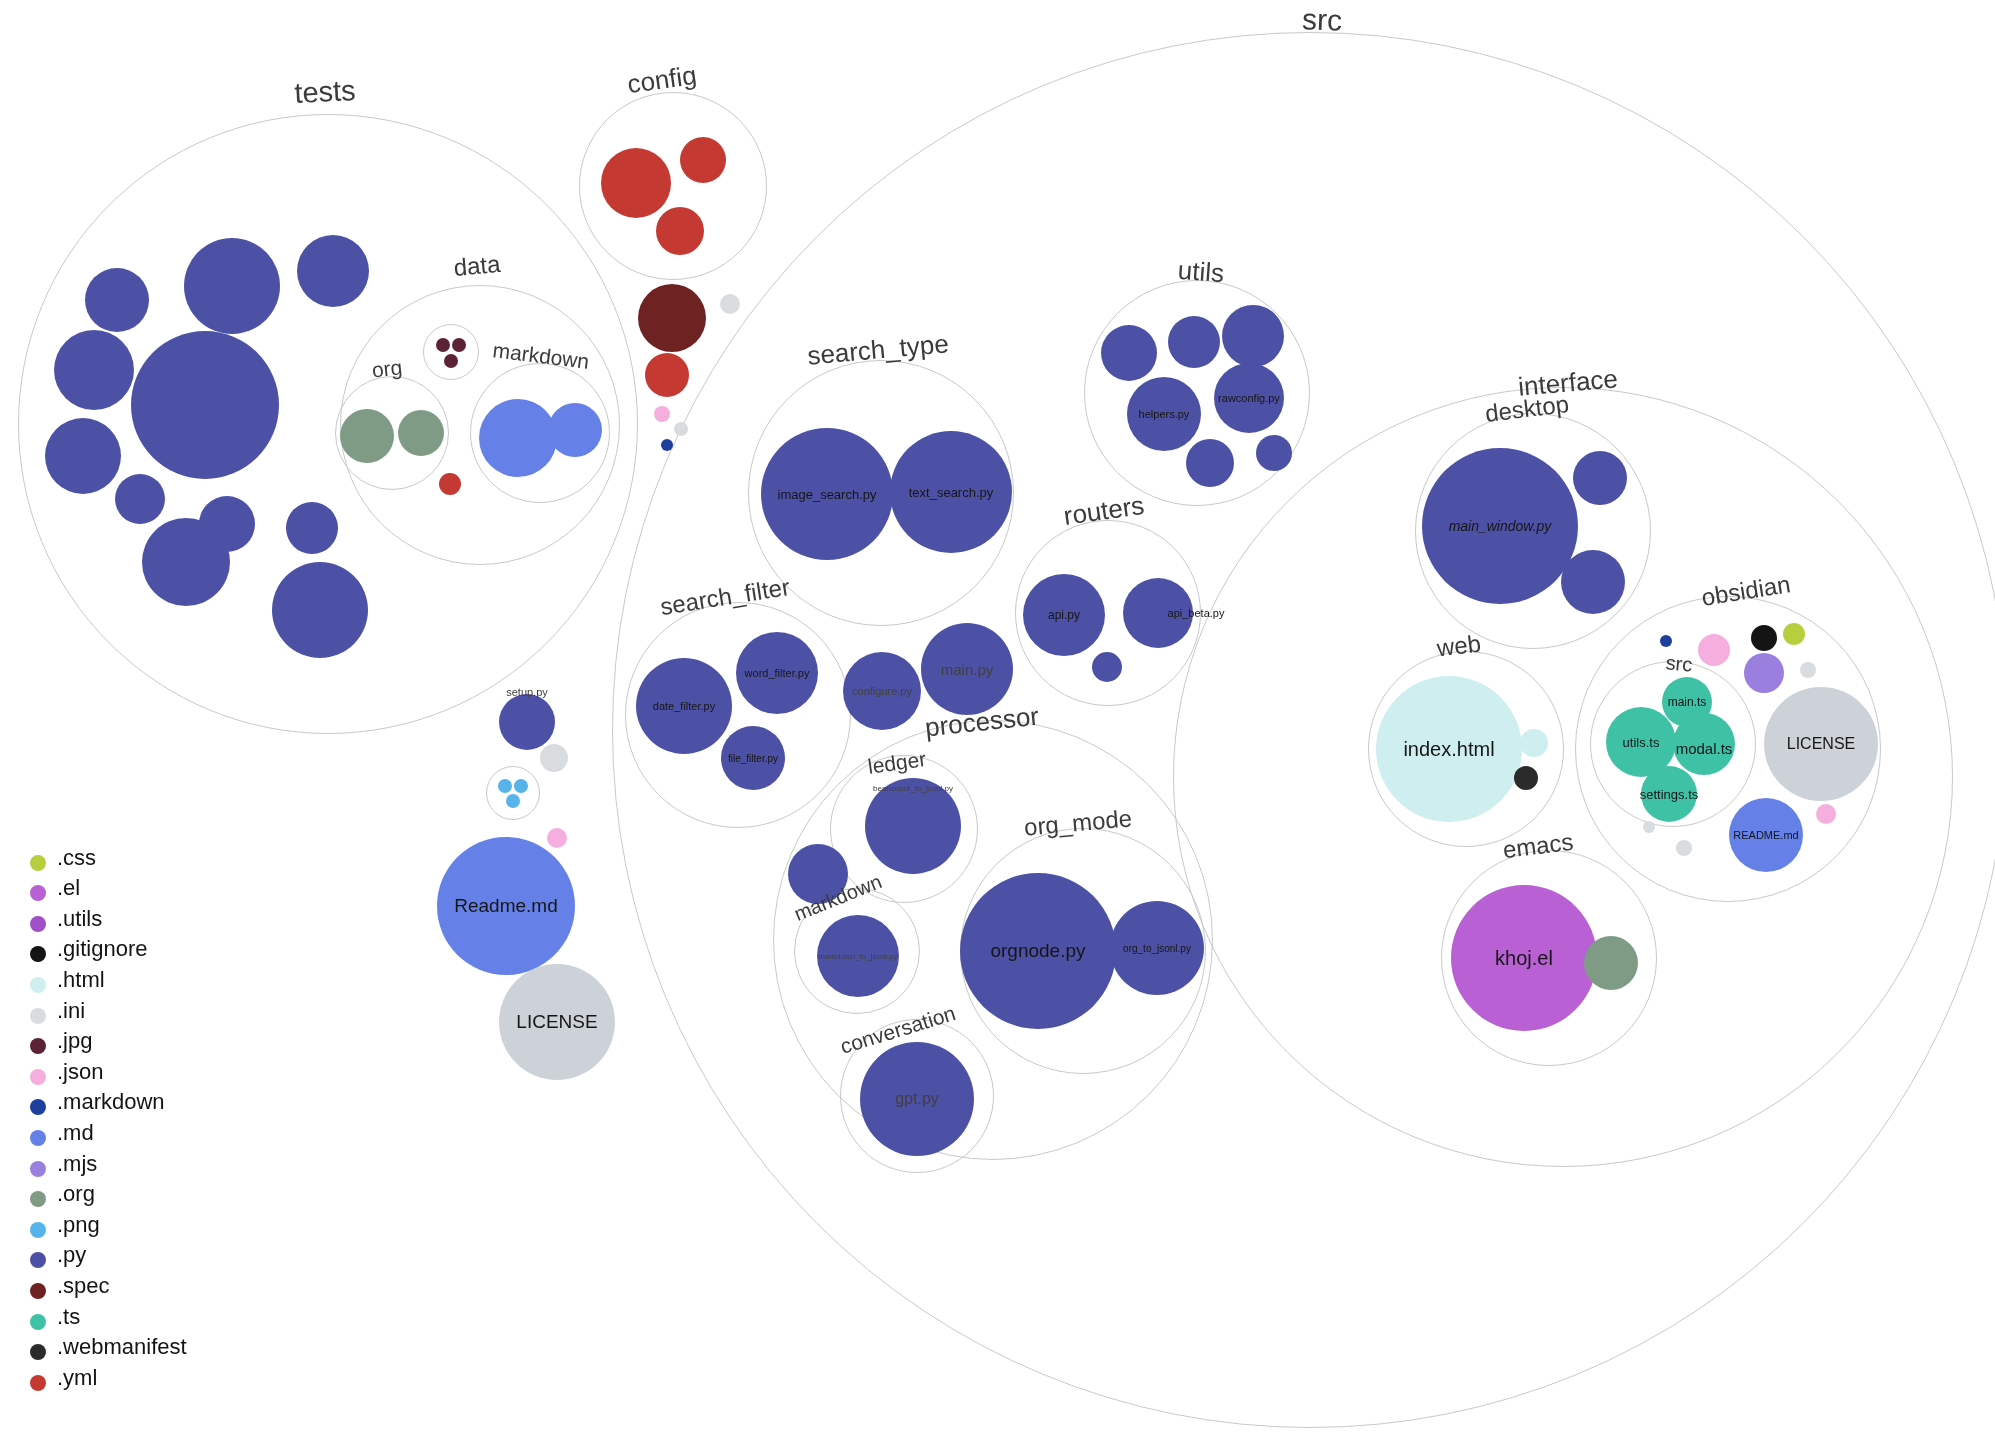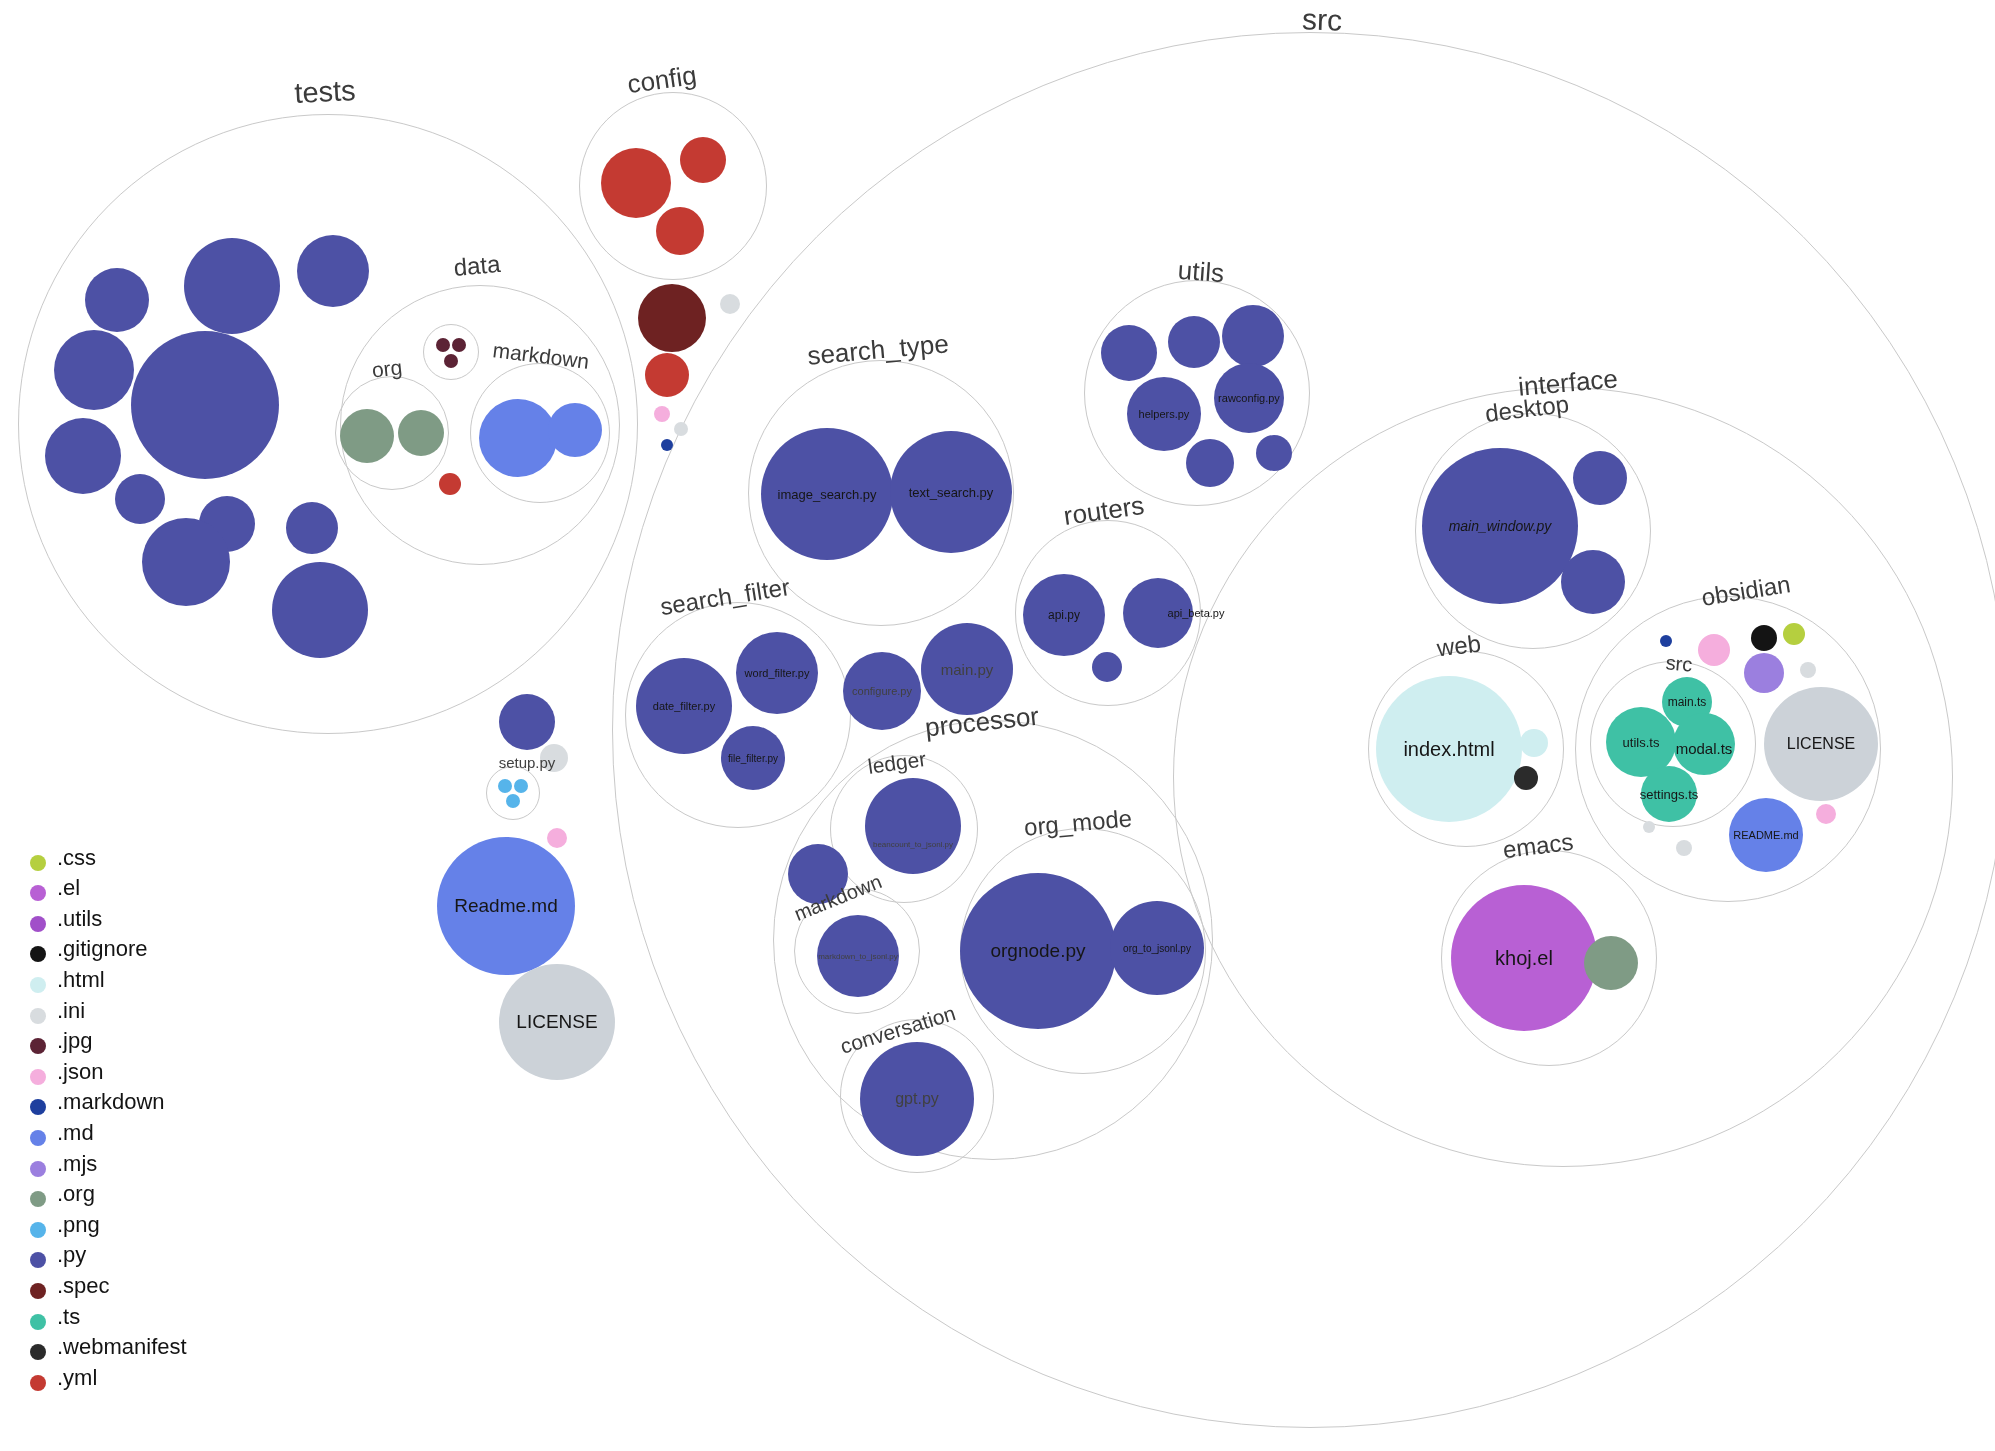--- a/index.html
+++ b/index.html
@@ -140,35 +140,35 @@
       <div class="label dir" style="left: 897px; top: 763px; font-size: 21px; transform: translate(-50%, -50%) rotate(-8deg);">ledger</div>
       <div class="label dir" style="left: 838px; top: 898px; font-size: 20px; transform: translate(-50%, -50%) rotate(-22deg);">markdown</div>
       <div class="label dir" style="left: 1078px; top: 823px; font-size: 24px; transform: translate(-50%, -50%) rotate(-5deg);">org_mode</div>
       <div class="label dir" style="left: 898px; top: 1030px; font-size: 21px; transform: translate(-50%, -50%) rotate(-17deg);">conversation</div>
       <div class="label dir" style="left: 1568px; top: 383px; font-size: 26px; transform: translate(-50%, -50%) rotate(-5deg);">interface</div>
       <div class="label dir" style="left: 1527px; top: 409px; font-size: 24px; transform: translate(-50%, -50%) rotate(-7deg);">desktop</div>
       <div class="label dir" style="left: 1459px; top: 646px; font-size: 24px; transform: translate(-50%, -50%) rotate(-7deg);">web</div>
       <div class="label dir" style="left: 1746px; top: 591px; font-size: 24px; transform: translate(-50%, -50%) rotate(-9deg);">obsidian</div>
       <div class="label dir" style="left: 1679px; top: 664px; font-size: 20px; transform: translate(-50%, -50%) rotate(5deg);">src</div>
       <div class="label dir" style="left: 1538px; top: 846px; font-size: 24px; transform: translate(-50%, -50%) rotate(-7deg);">emacs</div>
-      <div class="label file muted" style="left: 527px; top: 762px; font-size: 15px; transform: translate(-50%, -50%) rotate(0deg);">setup.py</div>
+      <div class="label file muted" style="left: 527px; top: 692px; font-size: 11px; transform: translate(-50%, -50%) rotate(0deg);">setup.py</div>
       <div class="label file" style="left: 506px; top: 906px; font-size: 19px; transform: translate(-50%, -50%) rotate(0deg);">Readme.md</div>
       <div class="label file" style="left: 557px; top: 1022px; font-size: 19px; transform: translate(-50%, -50%) rotate(0deg);">LICENSE</div>
       <div class="label file muted" style="left: 967px; top: 669px; font-size: 15px; transform: translate(-50%, -50%) rotate(0deg);">main.py</div>
       <div class="label file muted" style="left: 882px; top: 691px; font-size: 11px; transform: translate(-50%, -50%) rotate(0deg);">configure.py</div>
       <div class="label file" style="left: 827px; top: 494px; font-size: 13px; transform: translate(-50%, -50%) rotate(0deg);">image_search.py</div>
       <div class="label file" style="left: 951px; top: 492px; font-size: 13px; transform: translate(-50%, -50%) rotate(0deg);">text_search.py</div>
       <div class="label file" style="left: 1164px; top: 414px; font-size: 11px; transform: translate(-50%, -50%) rotate(0deg);">helpers.py</div>
       <div class="label file" style="left: 1249px; top: 398px; font-size: 11px; transform: translate(-50%, -50%) rotate(0deg);">rawconfig.py</div>
       <div class="label file" style="left: 1064px; top: 615px; font-size: 12px; transform: translate(-50%, -50%) rotate(0deg);">api.py</div>
       <div class="label file" style="left: 1158px; top: 613px; font-size: 11px; transform: translate(-50%, -50%) rotate(0deg); margin-left: 38px;">api_beta.py</div>
       <div class="label file" style="left: 777px; top: 673px; font-size: 11px; transform: translate(-50%, -50%) rotate(0deg);">word_filter.py</div>
       <div class="label file" style="left: 684px; top: 706px; font-size: 11px; transform: translate(-50%, -50%) rotate(0deg);">date_filter.py</div>
       <div class="label file" style="left: 753px; top: 758px; font-size: 10px; transform: translate(-50%, -50%) rotate(0deg);">file_filter.py</div>
-      <div class="label file muted" style="left: 913px; top: 844px; font-size: 8px; transform: translate(-50%, -50%) rotate(0deg);">beancount_to_jsonl.py</div>
+      <div class="label file muted" style="left: 913px; top: 788px; font-size: 8px; transform: translate(-50%, -50%) rotate(0deg);">beancount_to_jsonl.py</div>
       <div class="label file muted" style="left: 858px; top: 956px; font-size: 8px; transform: translate(-50%, -50%) rotate(0deg);">markdown_to_jsonl.py</div>
       <div class="label file" style="left: 1038px; top: 951px; font-size: 19px; transform: translate(-50%, -50%) rotate(0deg);">orgnode.py</div>
       <div class="label file" style="left: 1157px; top: 948px; font-size: 10px; transform: translate(-50%, -50%) rotate(0deg);">org_to_jsonl.py</div>
       <div class="label file muted" style="left: 917px; top: 1099px; font-size: 16px; transform: translate(-50%, -50%) rotate(0deg);">gpt.py</div>
       <div class="label file" style="left: 1500px; top: 526px; font-size: 14px; transform: translate(-50%, -50%) rotate(0deg); font-style: italic;">main_window.py</div>
       <div class="label file" style="left: 1449px; top: 749px; font-size: 20px; transform: translate(-50%, -50%) rotate(0deg);">index.html</div>
       <div class="label file" style="left: 1687px; top: 702px; font-size: 12px; transform: translate(-50%, -50%) rotate(0deg);">main.ts</div>
       <div class="label file" style="left: 1641px; top: 742px; font-size: 13px; transform: translate(-50%, -50%) rotate(0deg);">utils.ts</div>
       <div class="label file" style="left: 1704px; top: 748px; font-size: 15px; transform: translate(-50%, -50%) rotate(0deg);">modal.ts</div>
       <div class="label file" style="left: 1669px; top: 794px; font-size: 13px; transform: translate(-50%, -50%) rotate(0deg);">settings.ts</div>

